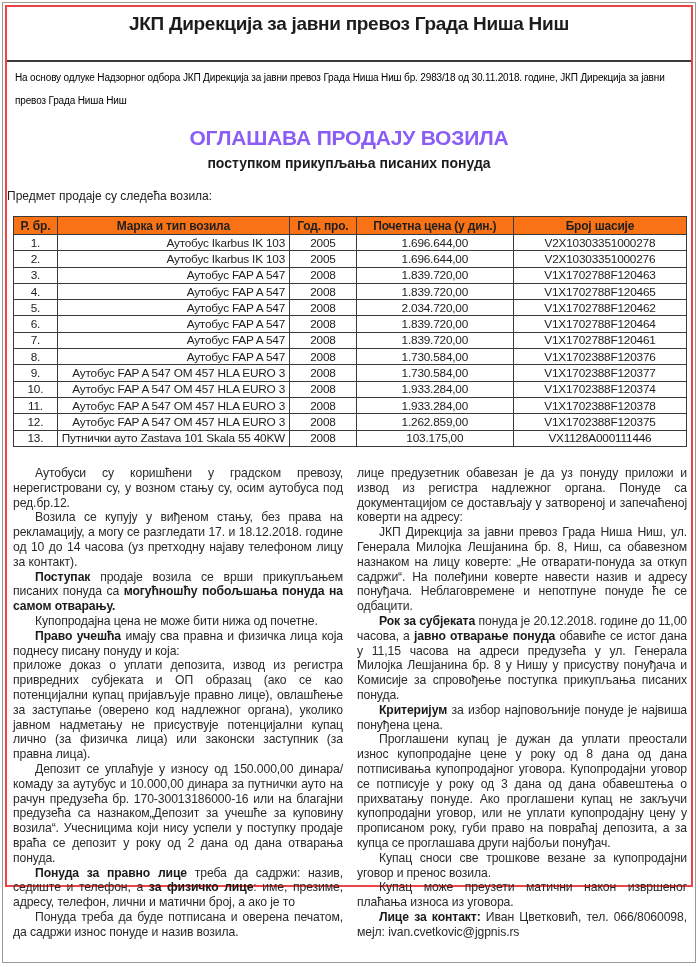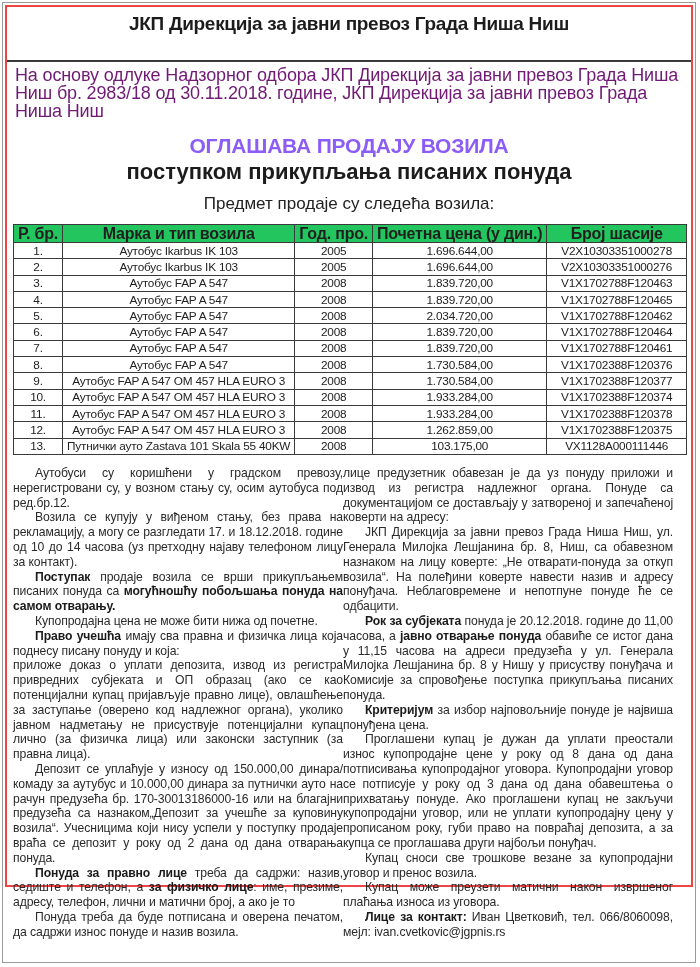--- a/index.html
+++ b/index.html
@@ -1,30 +1,30 @@
 <!DOCTYPE html>
 <html><head>
 <meta charset="utf-8">
 <style>
   html, body { margin:0; padding:0; background:#ffffff; }
   body { width:700px; height:967px; overflow:hidden; position:relative; font-family:"Liberation Sans", sans-serif; color:#222; }
   .frame { position:absolute; left:2px; top:2px; width:694px; height:961px; border:1px solid #9a9a9a; box-sizing:border-box; }
   .inner { position:absolute; left:5px; top:5px; width:688px; height:882px; border:2px solid #ef4444; box-sizing:border-box; }
   .head { text-align:center; padding-top:6px; height:55px; border-bottom:2px solid #3a3a3a; box-sizing:border-box; }
   .head .l1, .head .l2 { font-weight:bold; font-size:19px; line-height:21px; letter-spacing:-0.3px; color:#1c1c1c; }
-  .intro { font-size:18px; line-height:18px; padding:4px 8px 0 8px; color:#701a75; letter-spacing:-0.15px; }
+  .intro { font-size:10px; line-height:23px; padding:4px 8px 0 8px; color:#000000; letter-spacing:-0.15px; }
   .title1 { text-align:center; font-weight:bold; font-size:21px; margin-top:14px; line-height:24px; color:#8b5cf6; letter-spacing:-0.2px; }
-  .title2 { text-align:center; font-weight:bold; font-size:22px; margin-top:3px; line-height:21px; color:#1c1c1c; }
-  .subject { text-align:center; font-size:17px; margin-top:14px; line-height:16px; color:#222; }
+  .title2 { text-align:center; font-weight:bold; font-size:14px; margin-top:3px; line-height:21px; color:#1c1c1c; }
+  .subject { text-align:left; font-size:12px; margin-top:14px; line-height:16px; color:#222; }
   table.veh { border-collapse:collapse; margin:12px 0 0 6px; width:674px; font-size:11.8px; letter-spacing:-0.2px; }
   table.veh th, table.veh td { border:1px solid #3a3a3a; height:15.3px; padding:0 4px; line-height:14px; white-space:nowrap; }
-  table.veh th { background:#22c55e; font-weight:bold; font-size:16px; height:17px; color:#1f1f1f; }
+  table.veh th { background:#f97316; font-weight:bold; font-size:12px; height:17px; color:#1f1f1f; }
   table.veh td.c { text-align:center; }
-  table.veh td.l { text-align:center; }
-  .cols { position:absolute; left:6px; top:459px; width:674px; display:flex; justify-content:flex-start; }
+  table.veh td.l { text-align:right; }
+  .cols { position:absolute; left:6px; top:459px; width:674px; display:flex; justify-content:space-between; }
   .col { width:330px; font-size:12.2px; line-height:14.8px; text-align:justify; color:#2a2a2a; letter-spacing:-0.1px; }
   .col p { margin:0; text-indent:22px; }
   .col p.noind { text-indent:0; }
   .col b { color:#1a1a1a; }
 </style>
 </head>
 <body>
 
 <div class="frame"></div>
 <div class="inner">
@@ -159,21 +159,21 @@
       <p>Купопродајна цена не може бити нижа од почетне.</p>
       <p><b>Право учешћа</b><span> имају сва правна и физичка лица која поднесу писану понуду и која:</span></p>
       <p class="noind">приложе доказ о уплати депозита, извод из регистра привредних субјеката и ОП образац (ако се као потенцијални купац пријављује правно лице), овлашћење за заступање (оверено код надлежног органа), уколико јавном надметању не присуствује потенцијални купац лично (за физичка лица) или законски заступник (за правна лица).</p>
       <p>Депозит се уплаћује у износу од 150.000,00 динара/ комаду за аутубус и 10.000,00 динара за путнички ауто на рачун предузећа бр. 170-30013186000-16 или на благајни предузећа са назнаком„Депозит за учешће за куповину возила“. Учесницима који нису успели у поступку продаје враћа се депозит у року од 2 дана од дана отварања понуда.</p>
       <p><b>Понуда за правно лице</b><span> треба да садржи: назив, седиште и телефон, а </span><b>за физичко лице</b><span>: име, презиме, адресу, телефон, лични и матични број, а ако је то</span></p>
       <p>Понуда треба да буде потписана и оверена печатом, да садржи износ понуде и назив возила.</p>
     </div>
 
     <div class="col">
       <p class="noind">лице предузетник обавезан је да уз понуду приложи и извод из регистра надлежног органа. Понуде са документацијом се достављају у затвореној и запечаћеној коверти на адресу:</p>
-      <p>ЈКП Дирекција за јавни превоз Града Ниша Ниш, ул. Генерала Милојка Лешјанина бр. 8, Ниш, са обавезном назнаком на лицу коверте: „Не отварати-понуда за откуп возила“. На полеђини коверте навести назив и адресу понуђача. Неблаговремене и непотпуне понуде ће се одбацити.</p>
+      <p>ЈКП Дирекција за јавни превоз Града Ниша Ниш, ул. Генерала Милојка Лешјанина бр. 8, Ниш, са обавезном назнаком на лицу коверте: „Не отварати-понуда за откуп садржи“. На полеђини коверте навести назив и адресу понуђача. Неблаговремене и непотпуне понуде ће се одбацити.</p>
       <p><b>Рок за субјеката</b><span> понуда је 20.12.2018. године до 11,00 часова, а </span><b>јавно отварање понуда</b><span> обавиће се истог дана у 11,15 часова на адреси предузећа у ул. Генерала Милојка Лешјанина бр. 8 у Нишу у присуству понуђача и Комисије за спровођење поступка прикупљања писаних понуда.</span></p>
       <p><b>Критеријум</b><span> за избор најповољније понуде је највиша понуђена цена.</span></p>
       <p>Проглашени купац је дужан да уплати преостали износ купопродајне цене у року од 8 дана од дана потписивања купопродајног уговора. Купопродајни уговор се потписује у року од 3 дана од дана обавештења о прихватању понуде. Ако проглашени купац не закључи купопродајни уговор, или не уплати купопродајну цену у прописаном року, губи право на повраћај депозита, а за купца се проглашава други најбољи понуђач.</p>
       <p>Купац сноси све трошкове везане за купопродајни уговор и пренос возила.</p>
       <p>Купац може преузети матични након извршеног плаћања износа из уговора.</p>
       <p><b>Лице за контакт:</b><span> Иван Цветковић, тел. 066/8060098, мејл: ivan.cvetkovic@jgpnis.rs</span></p>
     </div>
   </div>
 </div>
 

